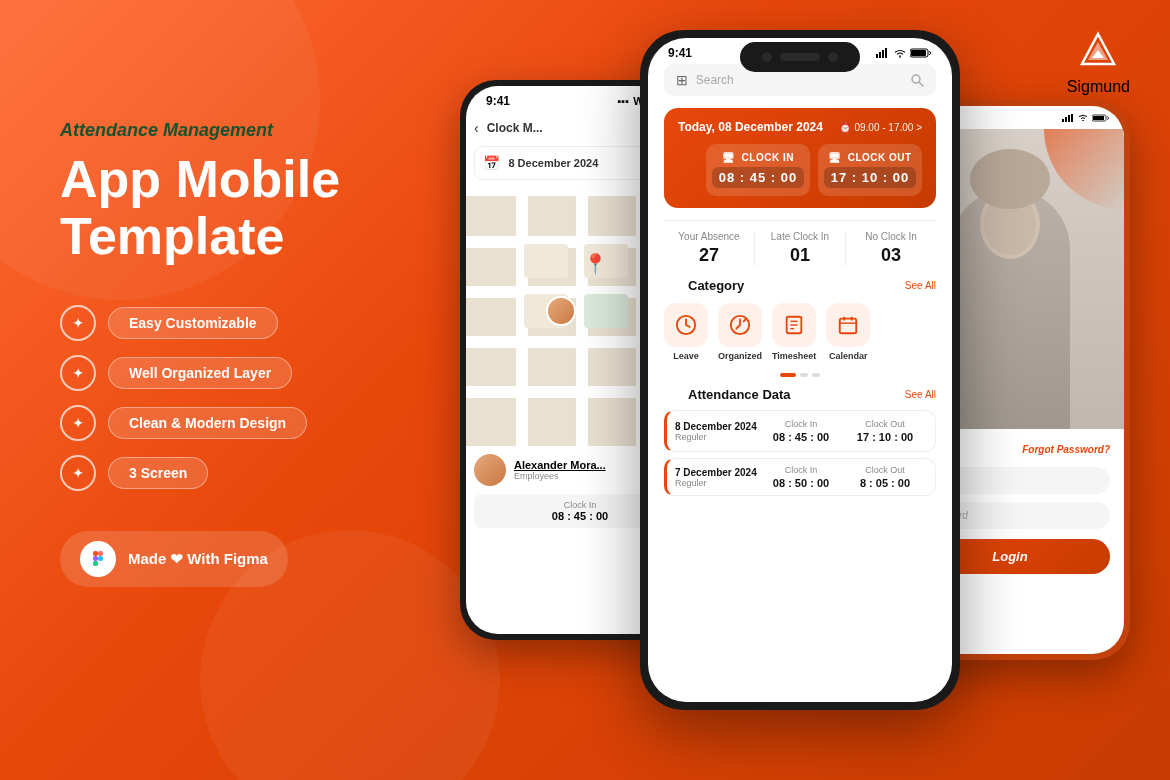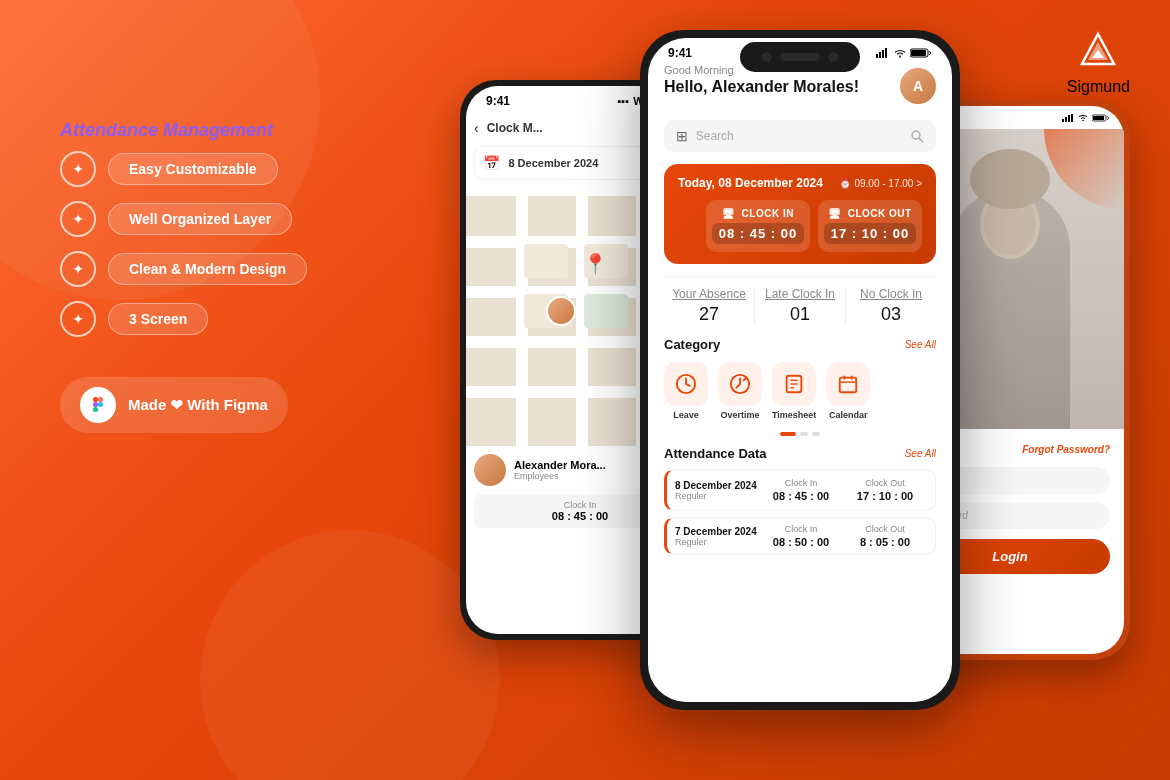--- a/index.html
+++ b/index.html
@@ -37,21 +37,21 @@
 
     
     .left-content {
       position: absolute;
       left: 60px;
       top: 120px;
       width: 400px;
     }
 
     .subtitle {
-      color: #8b5cf6;
+      color: #14532d;
       font-size: 18px;
       font-weight: 700;
       margin-bottom: 10px;
       font-style: italic;
     }
 
     .main-title {
       color: white;
       font-size: 52px;
       font-weight: 900;
@@ -294,50 +294,49 @@
     }
 
     .stat-item {
       flex: 1;
       text-align: center;
       border-right: 1px solid #eee;
     }
     .stat-item:last-child { border-right: none; }
 
     .stat-label {
-      font-size: 12px;
+      font-size: 10px;
       color: #888;
       margin-bottom: 3px;
-      text-decoration: underline;
     }
 
     .stat-value {
       font-size: 18px;
-      font-weight: 400;
+      font-weight: 700;
       color: #111;
     }
 
     
     .section-header {
       display: flex;
       justify-content: space-between;
       align-items: center;
       margin-bottom: 10px;
     }
 
     .section-title {
       font-size: 13px;
       font-weight: 800;
       color: #111;
+      margin-left: 24px;
     }
 
     .see-all {
       font-size: 10px;
       color: #E8470A;
-      font-style: italic;
     }
 
     .category-icons {
       display: flex;
       gap: 10px;
       margin-bottom: 12px;
     }
 
     .cat-item {
       display: flex;
@@ -589,20 +588,24 @@
   <svg class="logo-icon" viewBox="0 0 44 44" fill="white">
     <polygon points="22,4 38,34 6,34" fill="none" stroke="white" stroke-width="2.5"></polygon>
     <polygon points="22,12 32,30 12,30" fill="white" opacity="0.5"></polygon>
     <polygon points="22,20 28,28 16,28" fill="white"></polygon>
   </svg>
   <span>Sigmund</span>
 </div>
 
 <div class="left-content">
   <div class="subtitle">Attendance Management</div>
+  <div class="main-title">
+    <span>App Mobile</span><br>
+    <span>Template</span>
+  </div>
 
   <div class="features-list">
     <div class="feature-item">
       <div class="feature-icon">✦</div>
       <div class="feature-label">Easy Customizable</div>
     </div>
     <div class="feature-item">
       <div class="feature-icon">✦</div>
       <div class="feature-label">Well Organized Layer</div>
     </div>
@@ -677,21 +680,21 @@
         <div class="map-pin" style="left: 130px; top: 80px;">📍</div>
         <div style="position:absolute; left: 80px; top: 100px; width: 30px; height: 30px; border-radius: 50%; overflow: hidden; border: 2px solid white;">
           <div style="width:100%; height:100%; background: linear-gradient(135deg, #e8a87c, #c87941);"></div>
         </div>
       </div>
 
       <div style="padding: 8px; background: white;">
         <div style="display:flex; align-items:center; gap:8px; margin-bottom:8px;">
           <div style="width:32px; height:32px; border-radius:50%; background: linear-gradient(135deg, #e8a87c, #c87941);"></div>
           <div>
-            <div style="font-size:11px; font-weight:700;">Alexander Mora...</div>
+            <div style="font-size:11px; font-weight:700;text-decoration:underline;">Alexander Mora...</div>
             <div style="font-size:9px; color:#888;">Employees</div>
           </div>
         </div>
         <div style="display:flex; gap:8px;">
           <div style="flex:1; background:#f5f5f5; border-radius:8px; padding:6px; text-align:center;">
             <div style="font-size:9px; color:#888;">Clock In</div>
             <div style="font-size:11px; font-weight:700;">08 : 45 : 00</div>
           </div>
         </div>
       </div>
@@ -722,29 +725,20 @@
           </svg>
           <svg width="22" height="10" viewBox="0 0 22 10">
             <rect x="0" y="1" width="18" height="8" rx="2" fill="none" stroke="black" stroke-width="1"></rect>
             <rect x="1" y="2" width="15" height="6" rx="1" fill="black"></rect>
             <path d="M19 3.5 Q21 4 21 5 Q21 6 19 6.5" fill="none" stroke="black" stroke-width="1"></path>
           </svg>
         </div>
       </div>
 
       <div class="phone-content">
-        <div class="header-row">
-          <div>
-            <div class="greeting-small">Good Morning</div>
-            <div class="greeting-main">Hello, Alexander Morales!</div>
-          </div>
-          <div class="avatar-circle">
-            <div style="width:100%; height:100%; background: linear-gradient(135deg, #e8a87c, #c87941); display:flex; align-items:center; justify-content:center; color:white; font-size:14px; font-weight:700;">A</div>
-          </div>
-        </div>
 
         <div class="search-bar">
           <span style="font-size:14px; color:#666;">⊞</span>
           <span class="search-text">Search</span>
           <svg width="14" height="14" viewBox="0 0 14 14">
             <circle cx="6" cy="6" r="4" fill="none" stroke="#aaa" stroke-width="1.5"></circle>
             <line x1="9" y1="9" x2="13" y2="13" stroke="#aaa" stroke-width="1.5" stroke-linecap="round"></line>
           </svg>
         </div>
 
@@ -802,21 +796,21 @@
             <span class="cat-label">Leave</span>
           </div>
           <div class="cat-item">
             <div class="cat-icon" style="background:#FFF0EA;">
               <svg width="22" height="22" viewBox="0 0 24 24">
                 <circle cx="12" cy="12" r="10" fill="none" stroke="#E8470A" stroke-width="2"></circle>
                 <polyline points="12,6 12,12 8,16" fill="none" stroke="#E8470A" stroke-width="2" stroke-linecap="round"></polyline>
                 <path d="M16 8 L18 6" stroke="#E8470A" stroke-width="2" stroke-linecap="round"></path>
               </svg>
             </div>
-            <span class="cat-label">Overtime</span>
+            <span class="cat-label">Organized</span>
           </div>
           <div class="cat-item">
             <div class="cat-icon" style="background:#FFF0EA;">
               <svg width="22" height="22" viewBox="0 0 24 24">
                 <rect x="4" y="3" width="16" height="18" rx="2" fill="none" stroke="#E8470A" stroke-width="2"></rect>
                 <line x1="8" y1="8" x2="16" y2="8" stroke="#E8470A" stroke-width="1.5"></line>
                 <line x1="8" y1="12" x2="16" y2="12" stroke="#E8470A" stroke-width="1.5"></line>
                 <line x1="8" y1="16" x2="12" y2="16" stroke="#E8470A" stroke-width="1.5"></line>
               </svg>
             </div>

